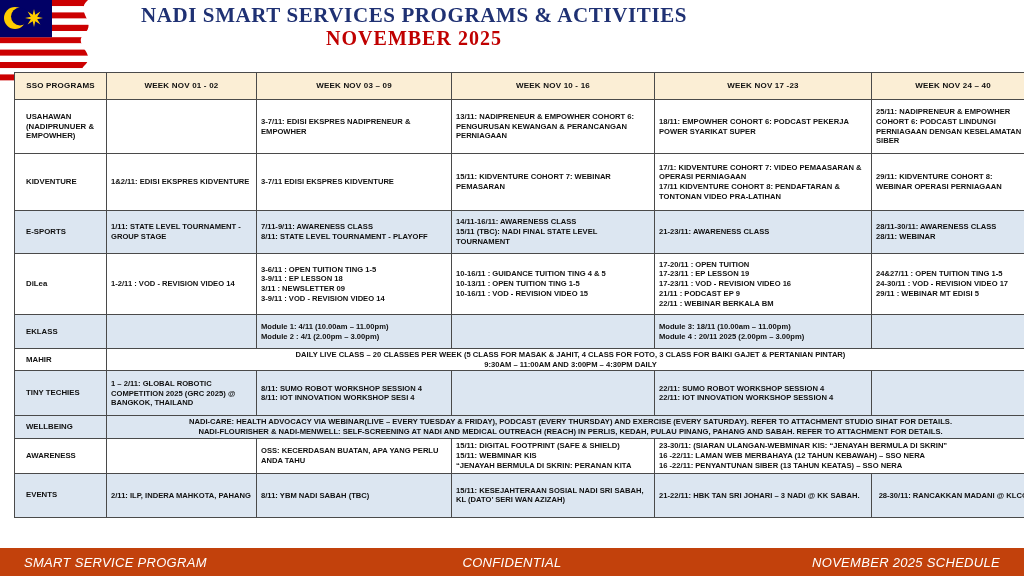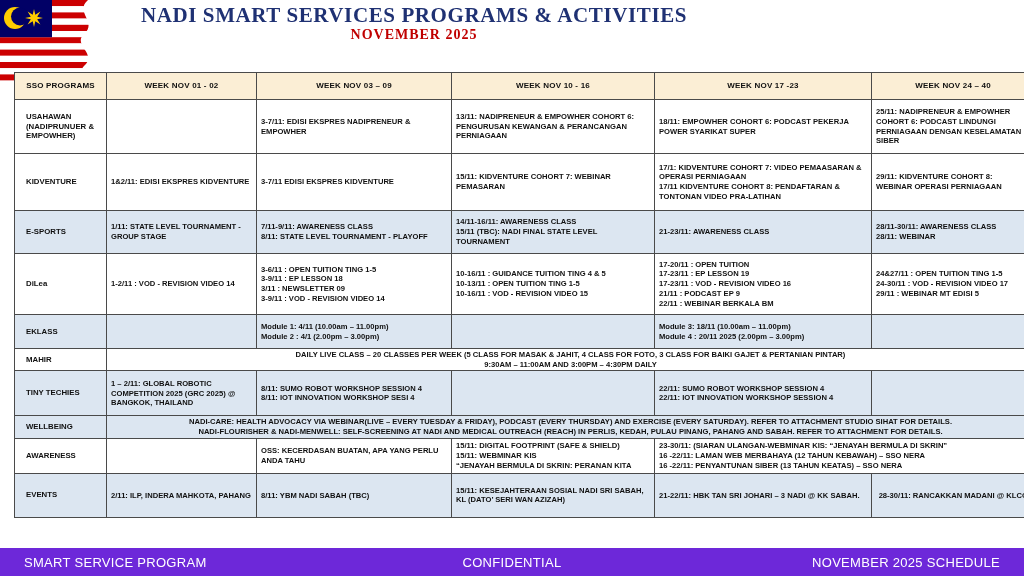--- a/index.html
+++ b/index.html
@@ -6,21 +6,21 @@
   body{
     width:1024px;height:576px;position:relative;overflow:hidden;
     background:#ffffff;font-family:"Liberation Sans",sans-serif;
   }
   .title-wrap{position:absolute;top:3px;left:0;width:828px;text-align:center;line-height:1.15;}
   .title-main{
     font-family:"Liberation Serif",serif;font-weight:bold;font-size:21px;
     color:#1f3173;letter-spacing:.6px;
   }
   .title-sub{
-    font-family:"Liberation Serif",serif;font-weight:bold;font-size:14px;
+    font-family:"Liberation Serif",serif;font-weight:bold;font-size:20px;
     color:#c00000;letter-spacing:1px;
   }
   .flag{position:absolute;top:0;left:0;}
 
   table.sched{
     position:absolute;top:72px;left:2px;width:1020px;
     border-collapse:collapse;table-layout:fixed;margin-left:12px;
   }
   .sched th,.sched td{
     border:1px solid #4a4a4a;
@@ -46,23 +46,23 @@
   #body-rows tr:nth-child(5){height:34px;}
   #body-rows tr:nth-child(6){height:18px;}
   #body-rows tr:nth-child(7){height:45px;}
   #body-rows tr:nth-child(8){height:21px;}
   #body-rows tr:nth-child(9){height:35px;}
   #body-rows tr:nth-child(10){height:44px;}
   #body-rows tr:nth-child(11){height:34px;}
 
   .footer-bar{
     position:absolute;left:0;bottom:0;width:1024px;height:28px;
-    background:#6d28d9;color:#ffffff;
+    background:#c2410c;color:#ffffff;
     display:flex;align-items:center;justify-content:space-between;
-    font-size:13px;letter-spacing:.3px;box-sizing:border-box;padding:0 24px;
+    font-size:13px;letter-spacing:.3px;box-sizing:border-box;padding:0 24px;font-style:italic;
   }
   .footer-center{position:absolute;left:0;right:0;text-align:center;pointer-events:none;}
 </style>
 </head>
 <body>
 
 <svg class="flag" width="94" height="86" viewBox="0 0 94 86" aria-hidden="true">
   <defs>
     <clipPath id="flagwave">
       <path d="M0 0 H88 C74 12 98 22 84 34 C72 45 98 54 84 66 C76 74 92 78 86 86 H0 Z"></path>

